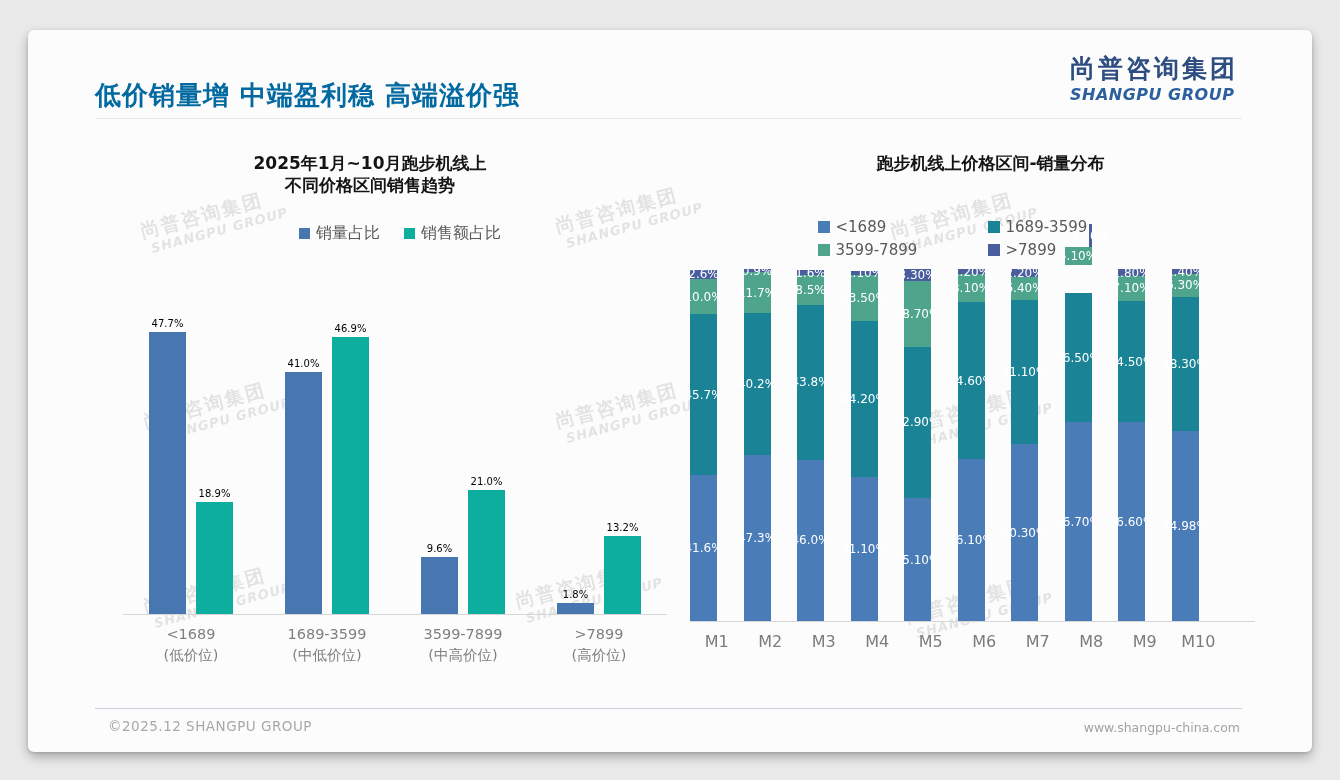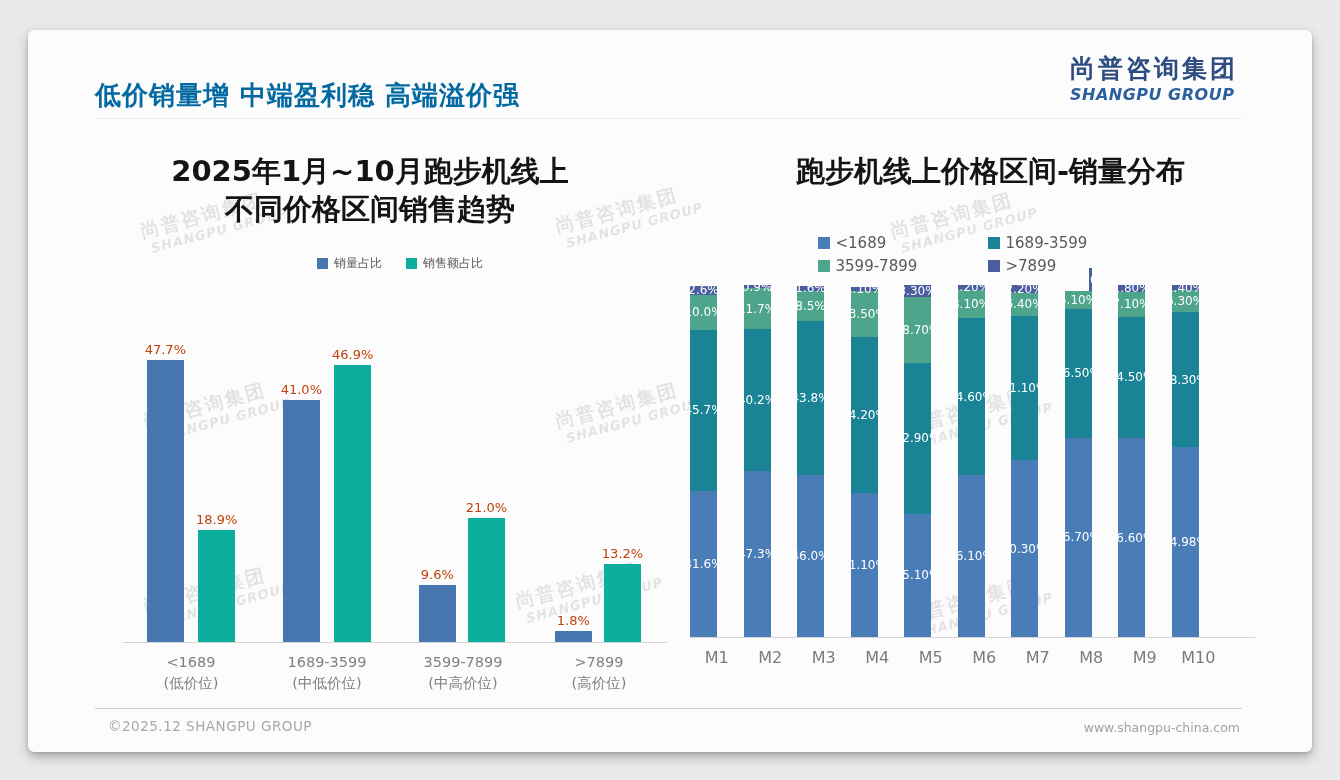--- a/index.html
+++ b/index.html
@@ -13,37 +13,37 @@
   .slide-title{position:absolute;left:67px;top:48px;margin:0;font-size:26px;font-weight:800;
         color:#0369a1;letter-spacing:1px;z-index:2}
   .header-rule{position:absolute;left:67px;right:70px;top:88px;height:1px;background:#e9e9e9}
   .logo{position:absolute;right:74px;top:22px;z-index:2}
   .logo-cn{font-size:25px;font-weight:800;color:#2d4d80;letter-spacing:3px}
   .logo-en{font-size:16px;font-weight:bold;font-style:italic;color:#2c5f9e;letter-spacing:.5px}
 
   .chart{position:absolute;top:122px;z-index:1}
   .chart-left{left:66px;width:582px}
   .chart-right{left:662px;width:565px}
-  .chart-title{margin:0;font-size:29px;font-weight:800;color:#141414;text-align:center;line-height:1.32}
+  .chart-title{margin:0;font-size:17px;font-weight:800;color:#141414;text-align:center;line-height:1.32}
   .chart-left .chart-title{padding-right:30px}
   .chart-right .chart-title{padding-left:36px}
 
   .legend-left{margin-top:26px;display:flex;justify-content:center;gap:24px;padding-left:30px}
-  .legend-item{display:flex;align-items:center;font-size:12px;color:#595959;white-space:nowrap}
+  .legend-item{display:flex;align-items:center;font-size:16px;color:#595959;white-space:nowrap}
   .swatch{width:11px;height:11px;margin-right:6px;display:inline-block;flex:none}
   .legend-right{margin-top:44px;display:grid;grid-template-columns:170px 160px;row-gap:5px;
         justify-content:center;padding-left:20px}
   .legend-right .legend-item{font-size:15px}
   .legend-right .swatch{width:12px;height:12px}
 
   .plot-left{margin:22px 9px 0 29px;height:348px;display:flex;align-items:flex-end;
         border-bottom:1px solid #d6d6d6}
   .bar-group{flex:1;display:flex;justify-content:center;align-items:flex-end;gap:10px}
   .bar-col{display:flex;flex-direction:column;align-items:center}
-  .bar-value{font-size:13px;color:#c2410c;margin-bottom:3px;white-space:nowrap}
+  .bar-value{font-size:10px;color:#000000;margin-bottom:3px;white-space:nowrap}
   .gbar{width:37px}
   .cats-left{margin:9px 9px 0 29px;display:flex}
   .cat{flex:1;text-align:center;font-size:14.5px;color:#7f7f7f;line-height:1.45}
 
   .plot-right{margin-top:10px;height:352px;display:flex;align-items:flex-end;
         border-bottom:1px solid #d6d6d6;padding-right:30px}
   .scol{flex:1;display:flex;}
   .stack{width:27px;display:flex;flex-direction:column;justify-content:flex-end}
   .seg{position:relative}
   .seg-label{position:absolute;left:50%;top:50%;transform:translate(-50%,-50%);
@@ -302,21 +302,21 @@
           </div>
         </div>
         <div class="scol">
           <div class="stack">
             <div class="seg" style="height: 23px; background: rgb(74, 94, 158); margin-left: 24px;">
               <span class="seg-label">1.70%</span>
             </div>
             <div class="seg" style="height: 17.952px; background: rgb(79, 165, 140);">
               <span class="seg-label">5.10%</span>
             </div>
-            <div class="seg" style="height: 128.48px; background: rgb(26, 132, 150);">
+            <div class="seg" style="height: 128.48px; background: rgb(26, 132, 150); margin-top: 28px;">
               <span class="seg-label">36.50%</span>
             </div>
             <div class="seg" style="height: 199.584px; background: rgb(74, 124, 184);">
               <span class="seg-label">56.70%</span>
             </div>
           </div>
         </div>
         <div class="scol">
           <div class="stack">
             <div class="seg" style="height: 6.336px; background: rgb(74, 94, 158);">

